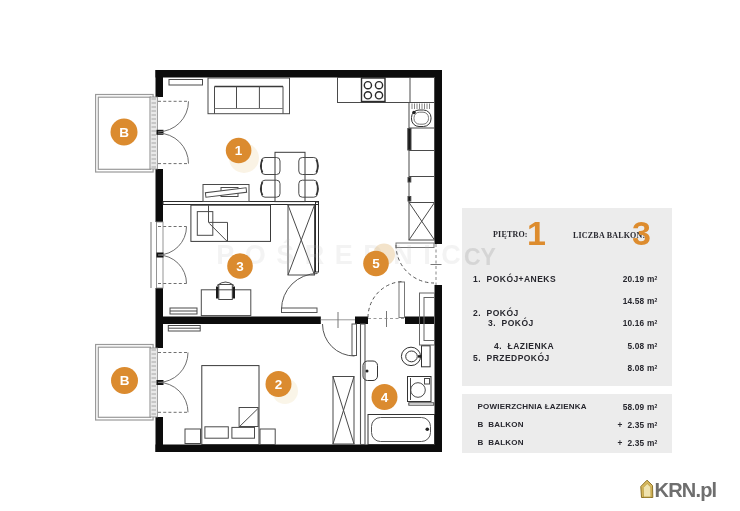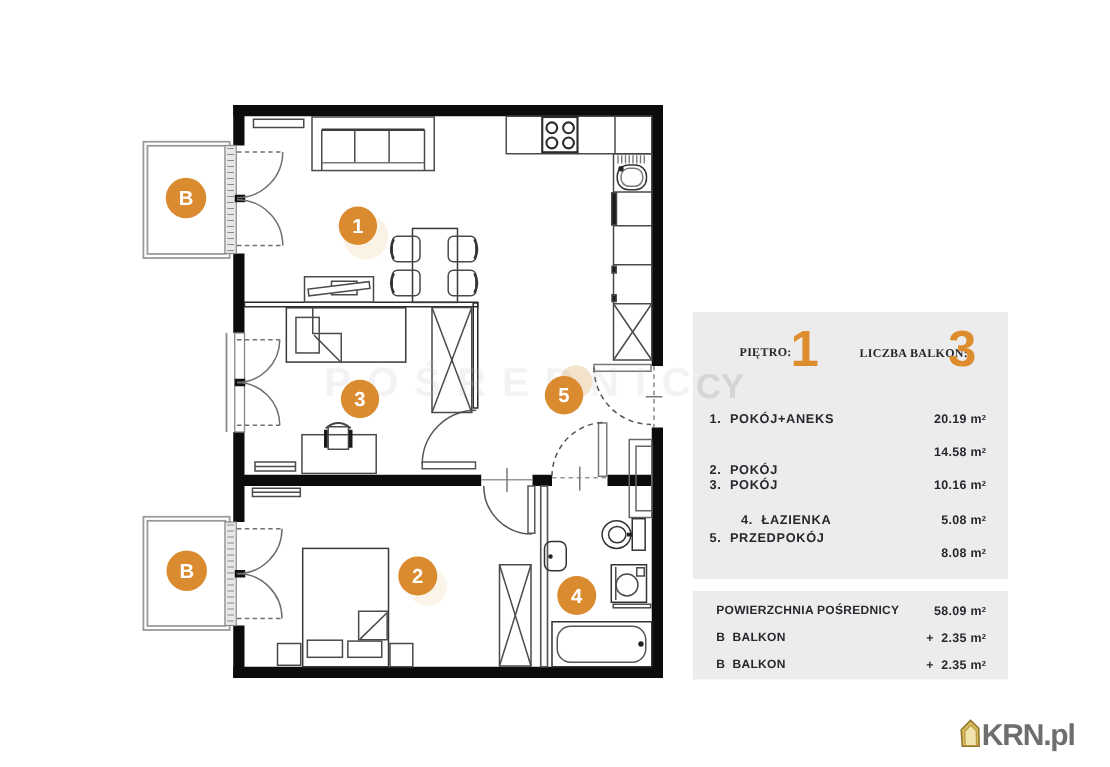--- a/index.html
+++ b/index.html
@@ -357,30 +357,30 @@
 <div class="hdr-sm" style="left:573px;top:230.5px;">LICZBA BALKON:</div>
 
 <div class="hdr-big" style="left:632px;top:216px;">3</div>
 
 <div class="row" style="left:473px;top:273.5px;">1.&nbsp;&nbsp;POKÓJ+ANEKS</div>
 <div class="val" style="left:556px;top:273.5px;width:101.5px;">20.19 m<sup>2</sup></div>
 
 <div class="row" style="left:473px;top:296px;margin-top:12px;">2.&nbsp;&nbsp;POKÓJ</div>
 <div class="val" style="left:556px;top:296px;width:101.5px;">14.58 m<sup>2</sup></div>
 
-<div class="row" style="left:473px;top:318px;">3.&nbsp;&nbsp;POKÓJ</div>
+<div class="row" style="left:488px;top:318px;">3.&nbsp;&nbsp;POKÓJ</div>
 <div class="val" style="left:556px;top:318px;width:101.5px;">10.16 m<sup>2</sup></div>
 
 <div class="row" style="left:494px;top:340.5px;">4.&nbsp;&nbsp;ŁAZIENKA</div>
 <div class="val" style="left:556px;top:340.5px;width:101.5px;">5.08 m<sup>2</sup></div>
 
 <div class="row" style="left:473px;top:353px;">5.&nbsp;&nbsp;PRZEDPOKÓJ</div>
 <div class="val" style="left:556px;top:362.5px;width:101.5px;">8.08 m<sup>2</sup></div>
 
-<div class="row2" style="left:477.5px;top:402px;">POWIERZCHNIA POŚREDNICY</div>
+<div class="row2" style="left:477.5px;top:402px;">POWIERZCHNIA ŁAZIENKA</div>
 <div class="val" style="left:556px;top:402px;width:101.5px;">58.09 m<sup>2</sup></div>
 
 <div class="row2" style="left:477.5px;top:420px;">B&nbsp;&nbsp;BALKON</div>
 <div class="val" style="left:556px;top:420px;width:101.5px;">+&nbsp; 2.35 m<sup>2</sup></div>
 
 <div class="row2" style="left:477.5px;top:438px;">B&nbsp;&nbsp;BALKON</div>
 <div class="val" style="left:556px;top:438px;width:101.5px;">+&nbsp; 2.35 m<sup>2</sup></div>
 
 <div id="krn" style="position:absolute;left:638px;top:477px;width:84px;height:24px;">
   <svg width="84" height="24" viewBox="0 0 84 24">

